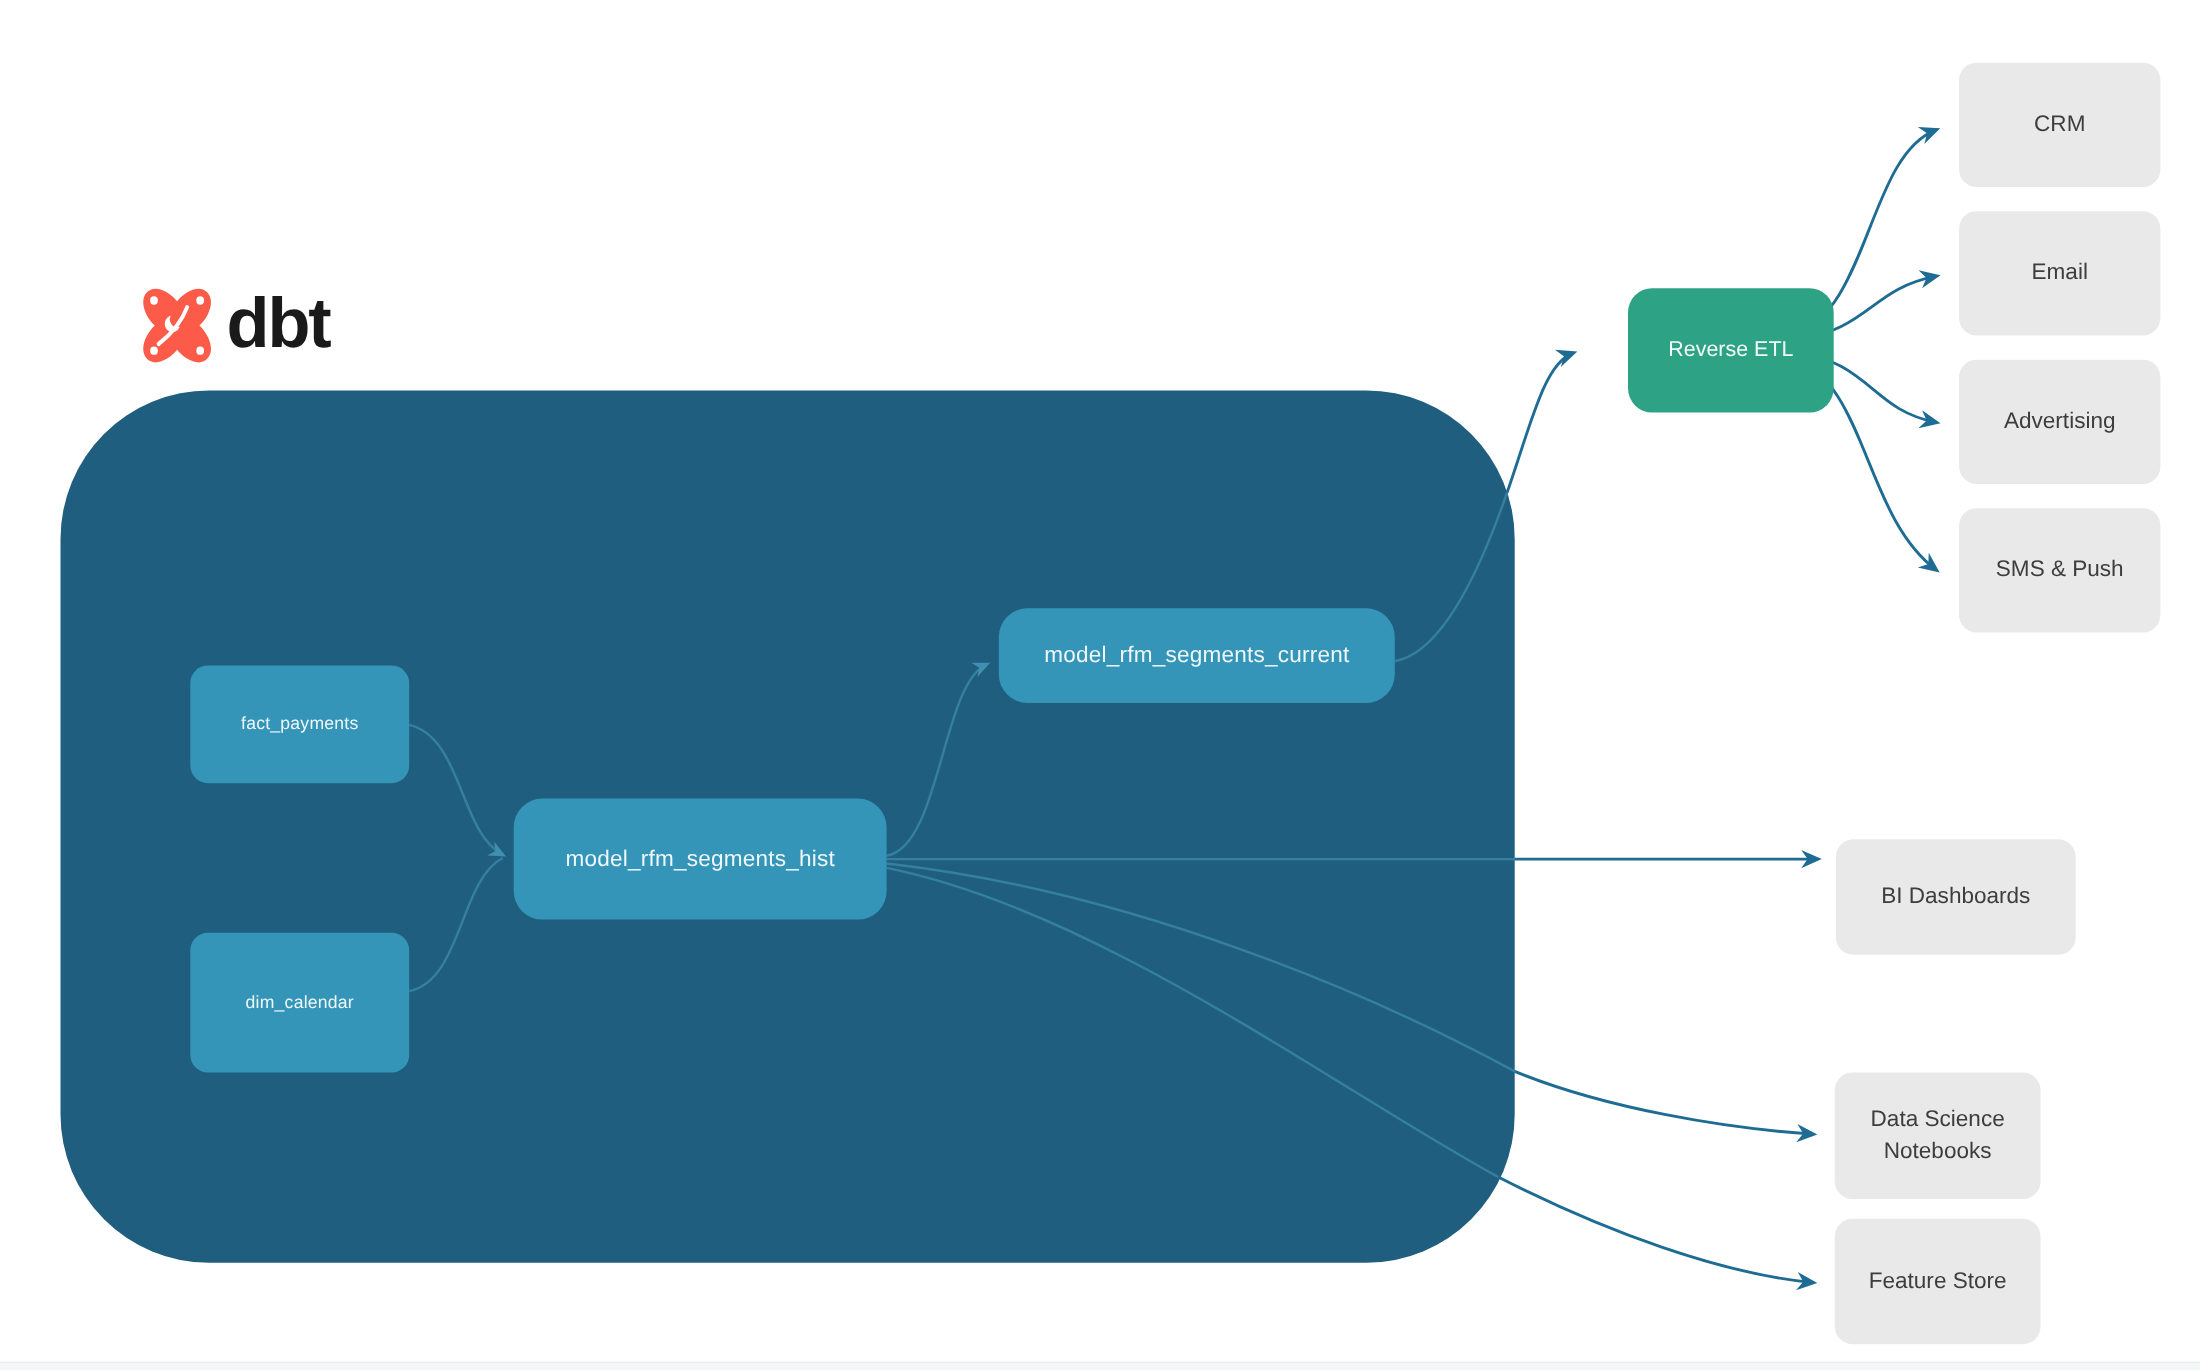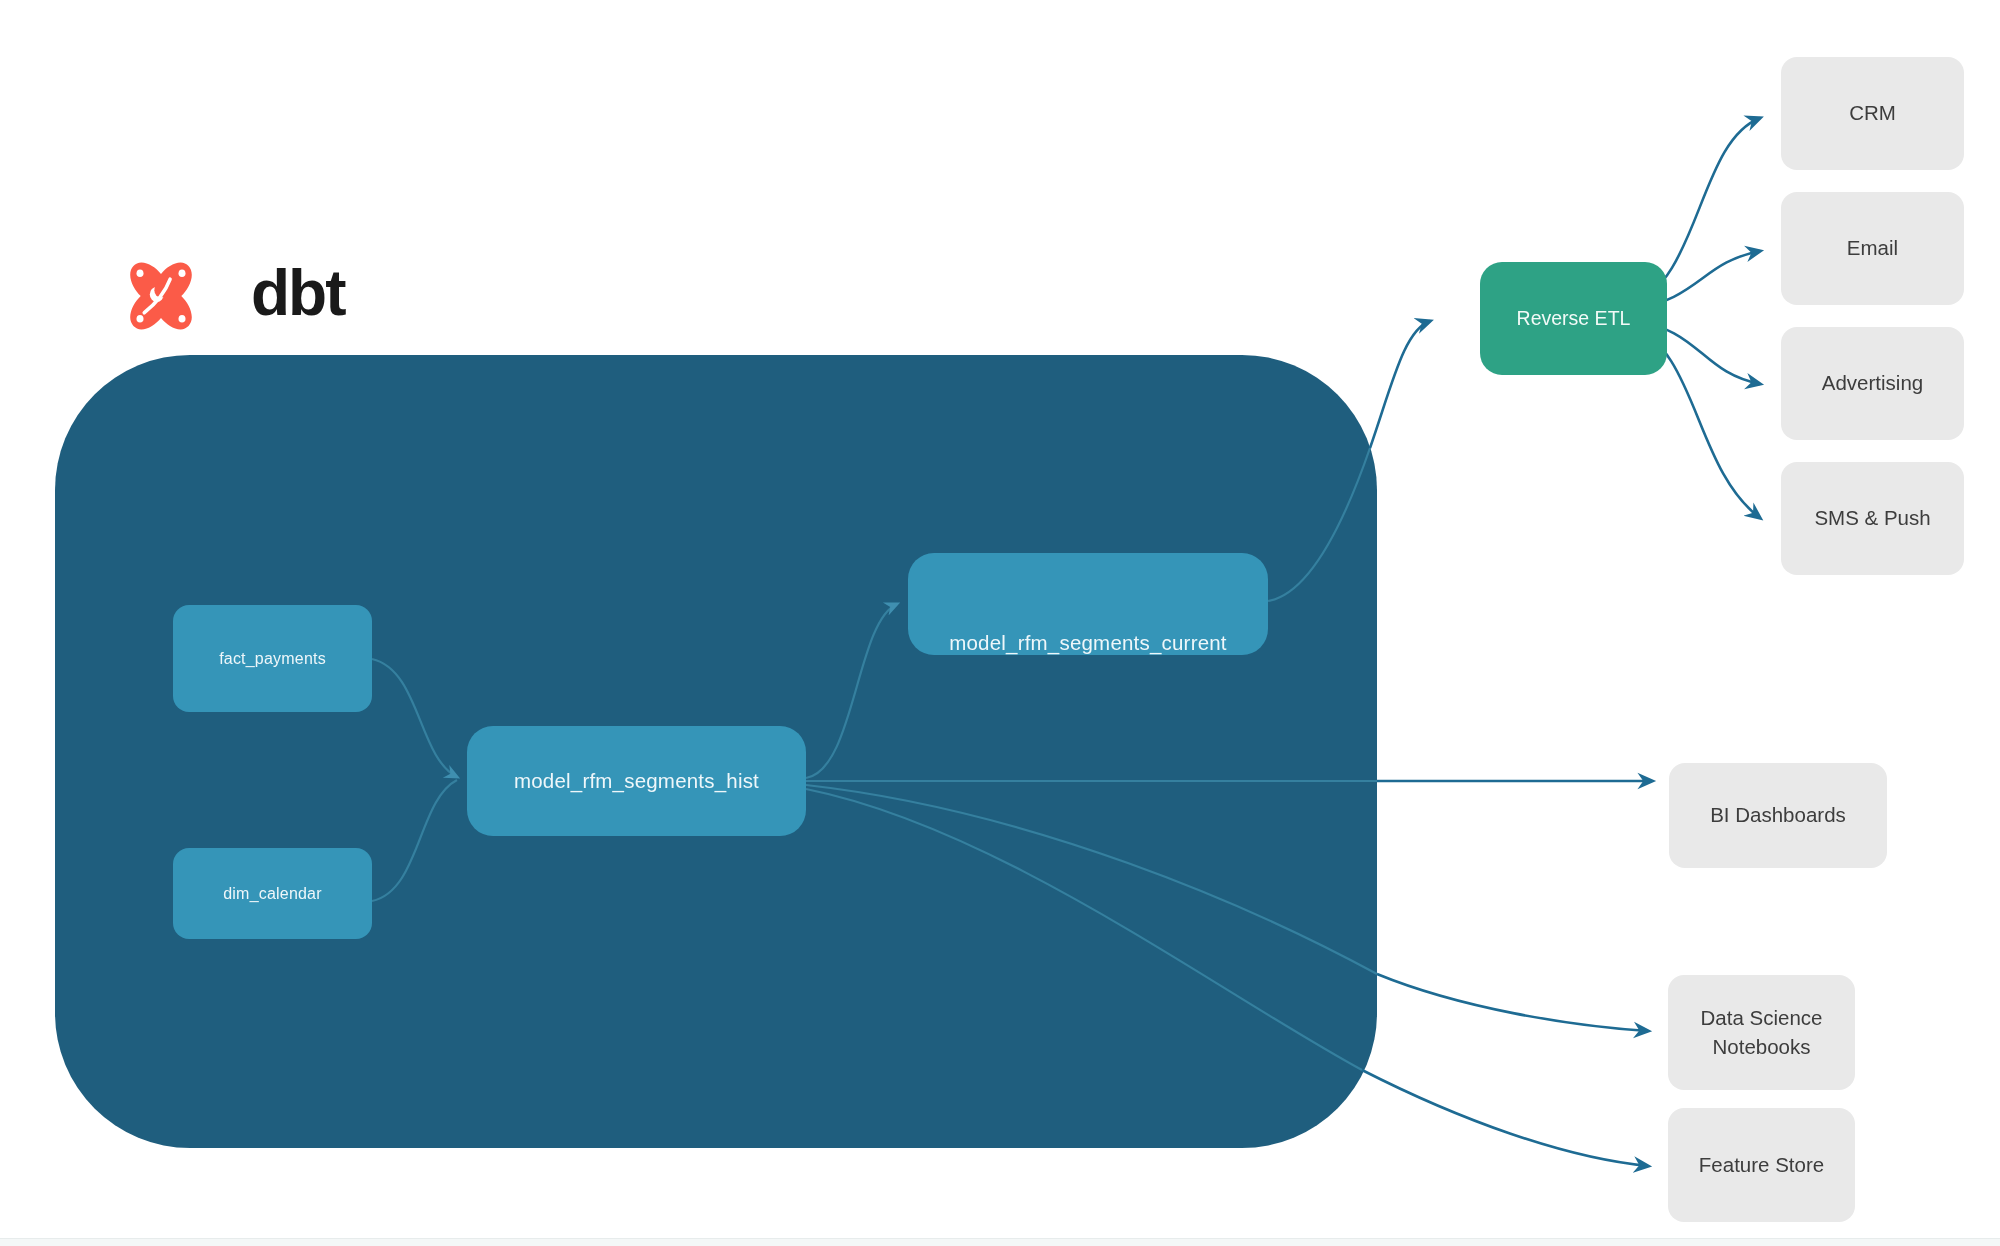--- a/index.html
+++ b/index.html
@@ -26,33 +26,33 @@
   }
   .model.big{border-radius:26px;font-size:20.5px;}
   .green{
     background:#2ea285;border-radius:22px;color:#f2faf7;font-size:19.5px;margin-left:39px;
   }
   .dest{
     background:#e9e9e9;border-radius:16px;color:#3d3d3d;font-size:20.5px;
     line-height:1.4;padding:0 18px;
   }
   #n-fact   {left:173px;top:605px;width:199px;height:107px;}
-  #n-dim    {left:173px;top:848px;width:199px;height:91px;}
+  #n-dim    {left:173px;top:848px;width:199px;height:127px;}
   #n-hist   {left:467px;top:726px;width:339px;height:110px;}
-  #n-current{left:908px;top:553px;width:360px;height:102px;align-items:flex-end;}
+  #n-current{left:908px;top:553px;width:360px;height:86px;}
   #n-reverse{left:1441px;top:262px;width:187px;height:113px;}
   #n-crm    {left:1781px;top:57px;width:183px;height:113px;}
   #n-email  {left:1781px;top:192px;width:183px;height:113px;}
   #n-adv    {left:1781px;top:327px;width:183px;height:113px;}
   #n-sms    {left:1781px;top:462px;width:183px;height:113px;}
   #n-bi     {left:1669px;top:763px;width:218px;height:105px;align-items:center;}
   #n-ds     {left:1668px;top:975px;width:187px;height:115px;}
   #n-fs     {left:1668px;top:1108px;width:187px;height:114px;}
   
-  #logo{left:126px;top:256px;width:260px;height:80px;display:flex;align-items:center;gap:45px;}
+  #logo{left:126px;top:256px;width:260px;height:80px;display:flex;align-items:center;}
   #logo-icon{width:70px;height:76px;flex:0 0 auto;}
   #logo-text{
     margin-left:10px;font-size:64px;font-weight:800;color:#1a1a1a;
     letter-spacing:-2px;line-height:1;padding-bottom:6px;
   }
   
   #bottom-strip{left:0;bottom:0;width:2000px;height:7px;background:#f4f7f7;border-top:1px solid #e7ecec;}
 </style>
 </head>
 <body>

